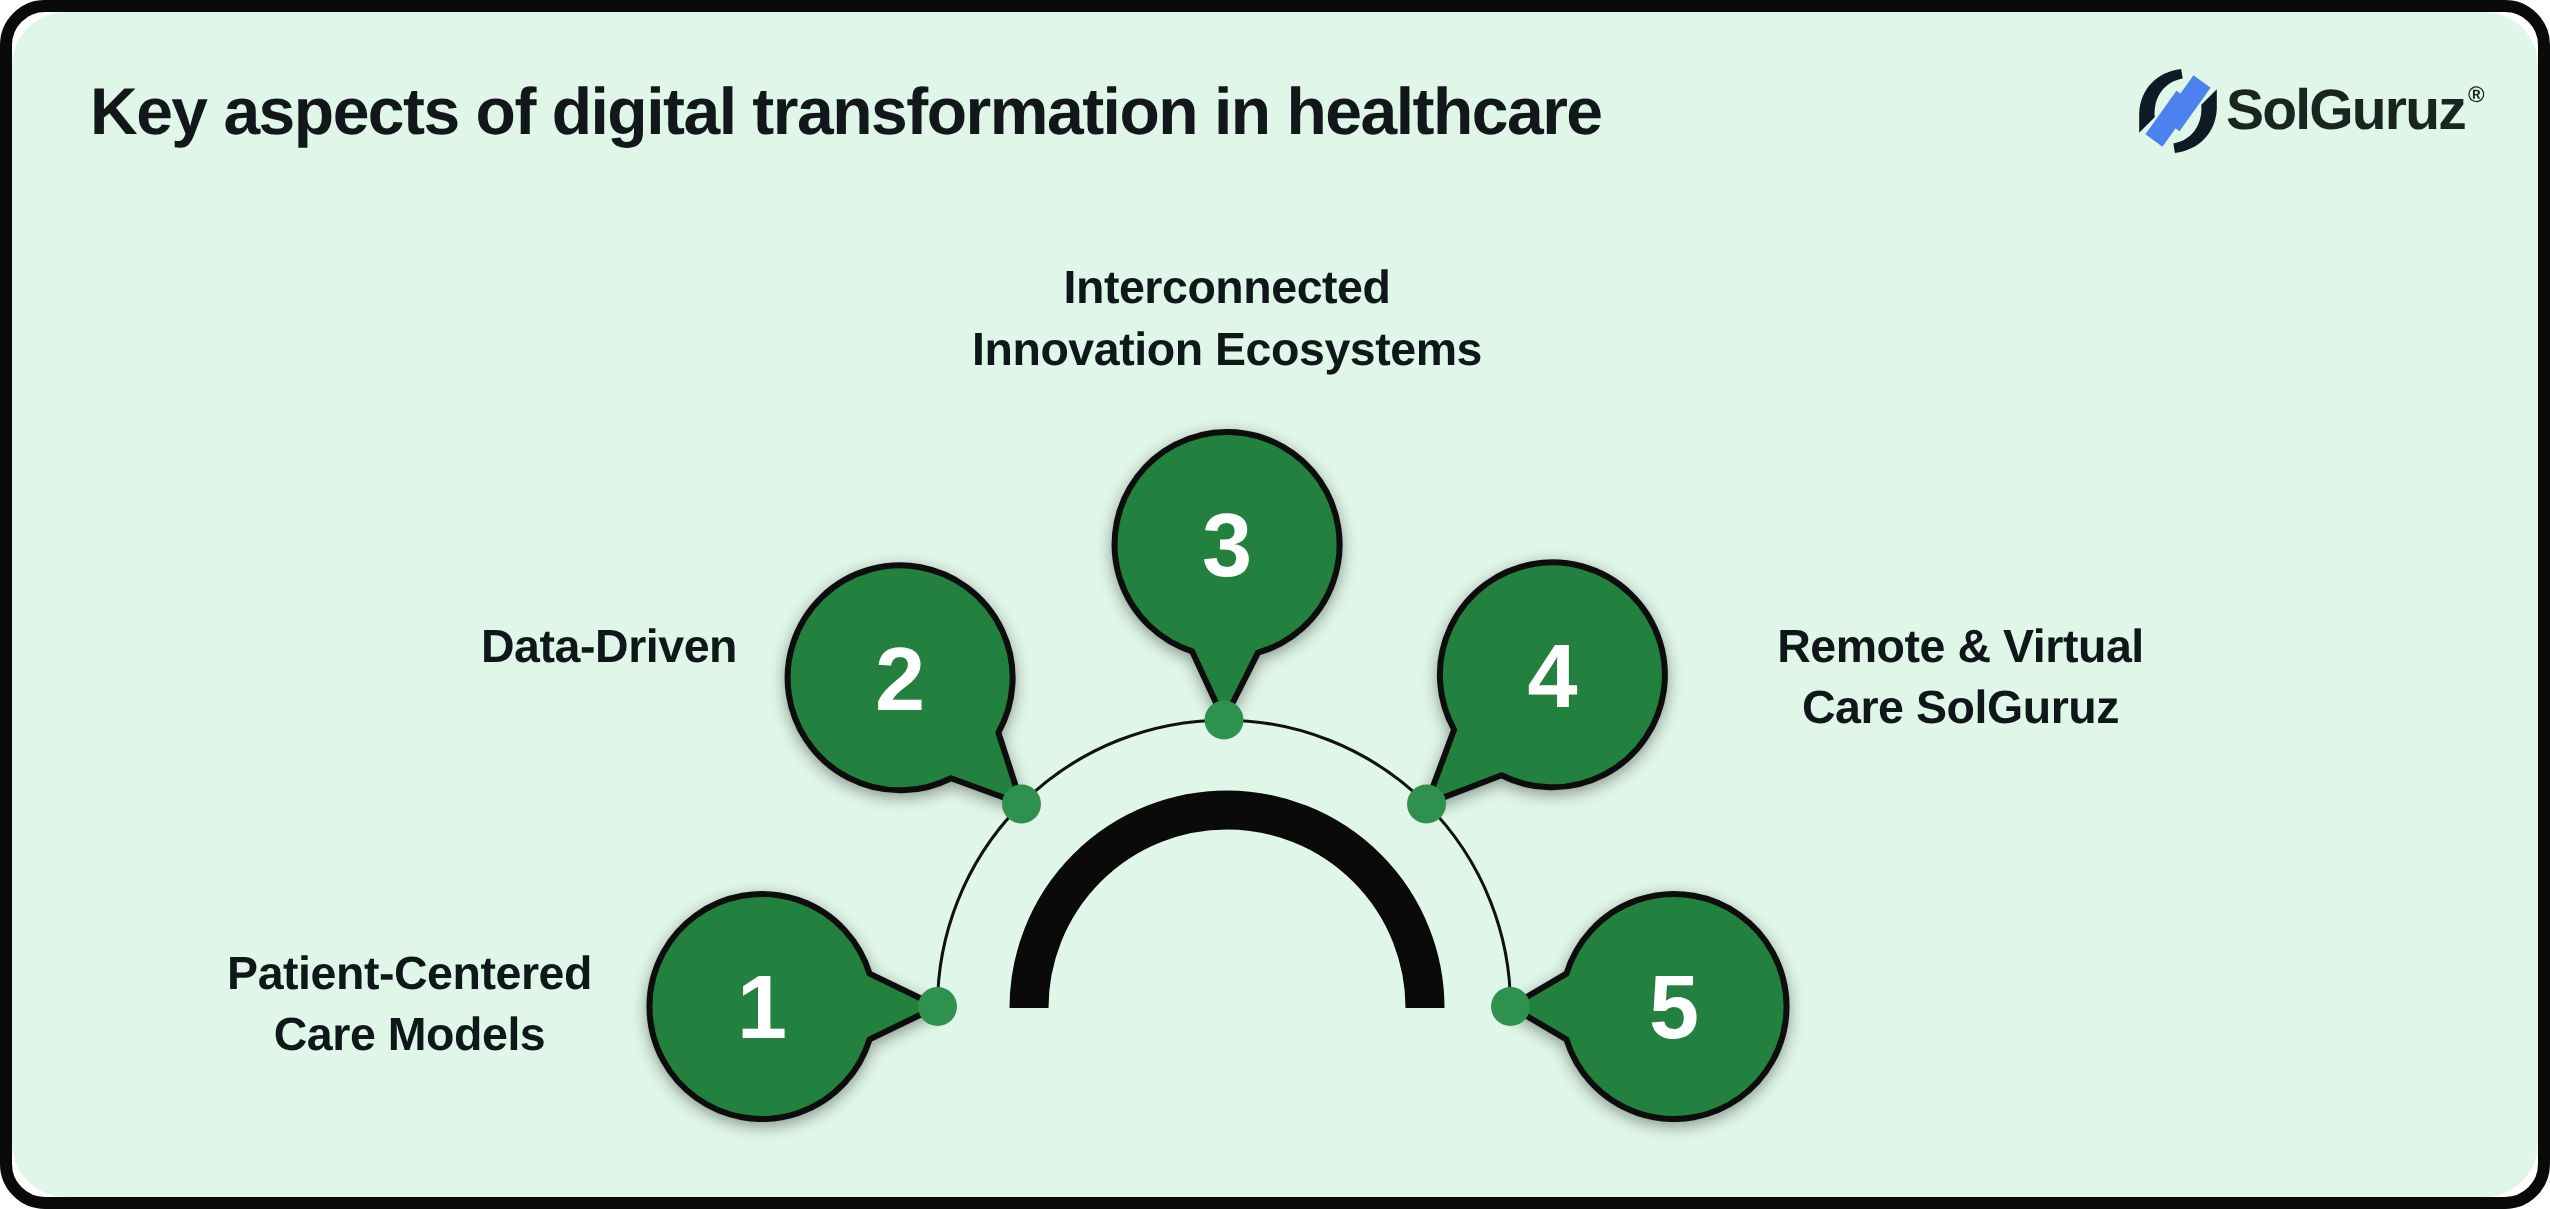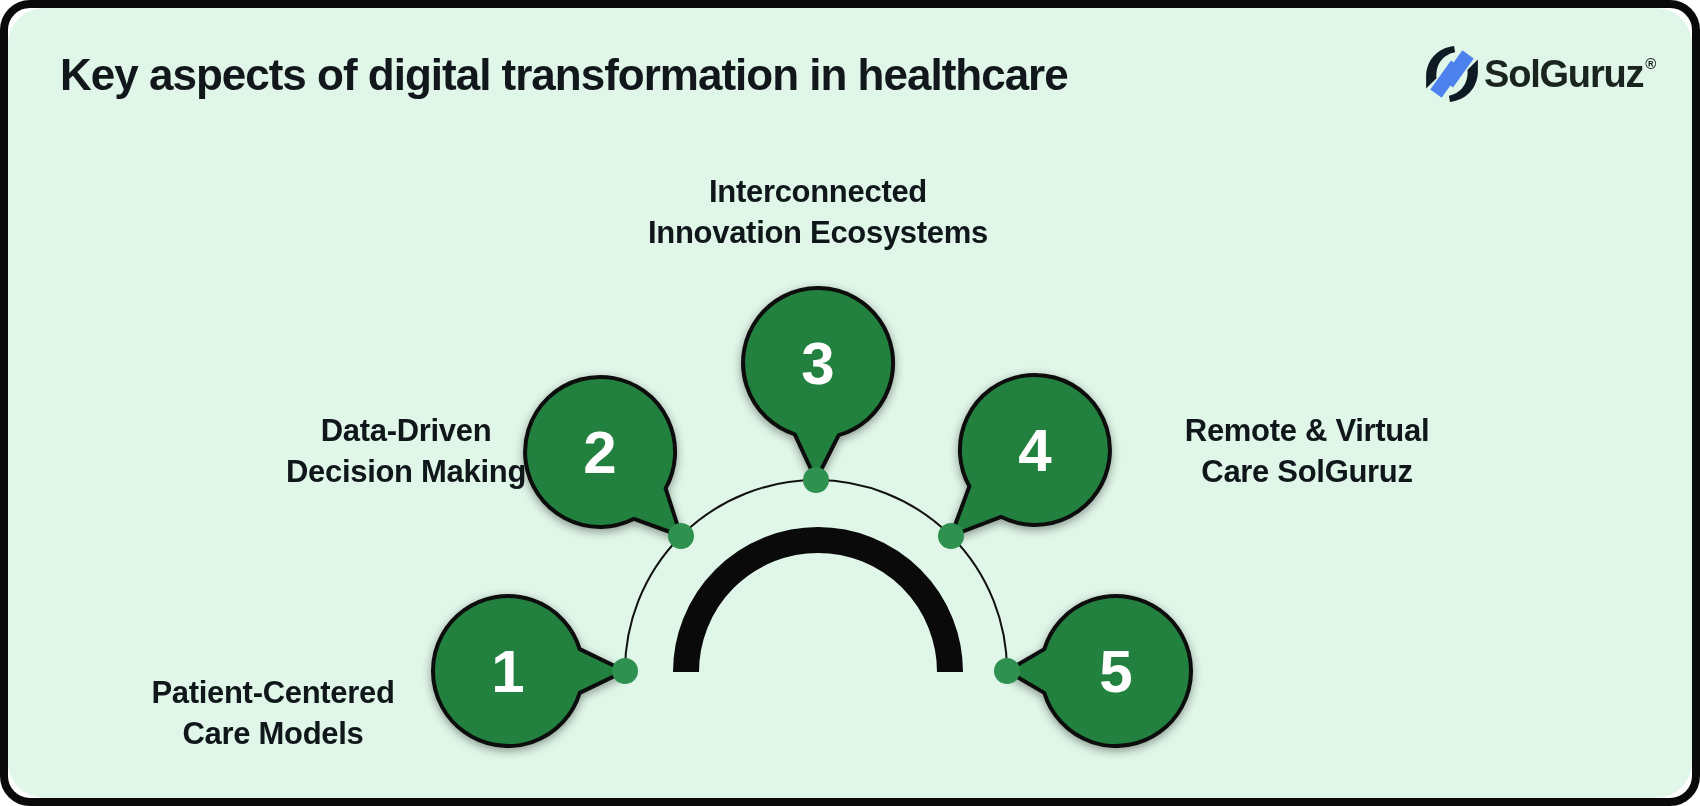--- a/index.html
+++ b/index.html
@@ -68,27 +68,26 @@
       <circle cx="1007" cy="671" r="13"></circle>
     </g>
   </svg>
 
   <div class="bubble-number" style="left:458px;top:621px;">1</div>
   <div class="bubble-number" style="left:550px;top:402px;">2</div>
   <div class="bubble-number" style="left:768px;top:313px;">3</div>
   <div class="bubble-number" style="left:985px;top:400px;">4</div>
   <div class="bubble-number" style="left:1066px;top:621px;">5</div>
 
-  <div class="item-label" style="left:273px;top:628px;margin-top:44px;">
+  <div class="item-label" style="left:273px;top:628px;">
     <div>Patient-Centered</div>
     <div>Care Models</div>
   </div>
   <div class="item-label" style="left:370px;top:410px;margin-left:36px;">
     <div>Data-Driven</div>
-    <div>Decision Making</div>
   </div>
   <div class="item-label" style="left:818px;top:171px;">
     <div>Interconnected</div>
     <div>Innovation Ecosystems</div>
   </div>
   <div class="item-label" style="left:1307px;top:410px;">
     <div>Remote &amp; Virtual</div>
     <div>Care SolGuruz</div>
   </div>
 

